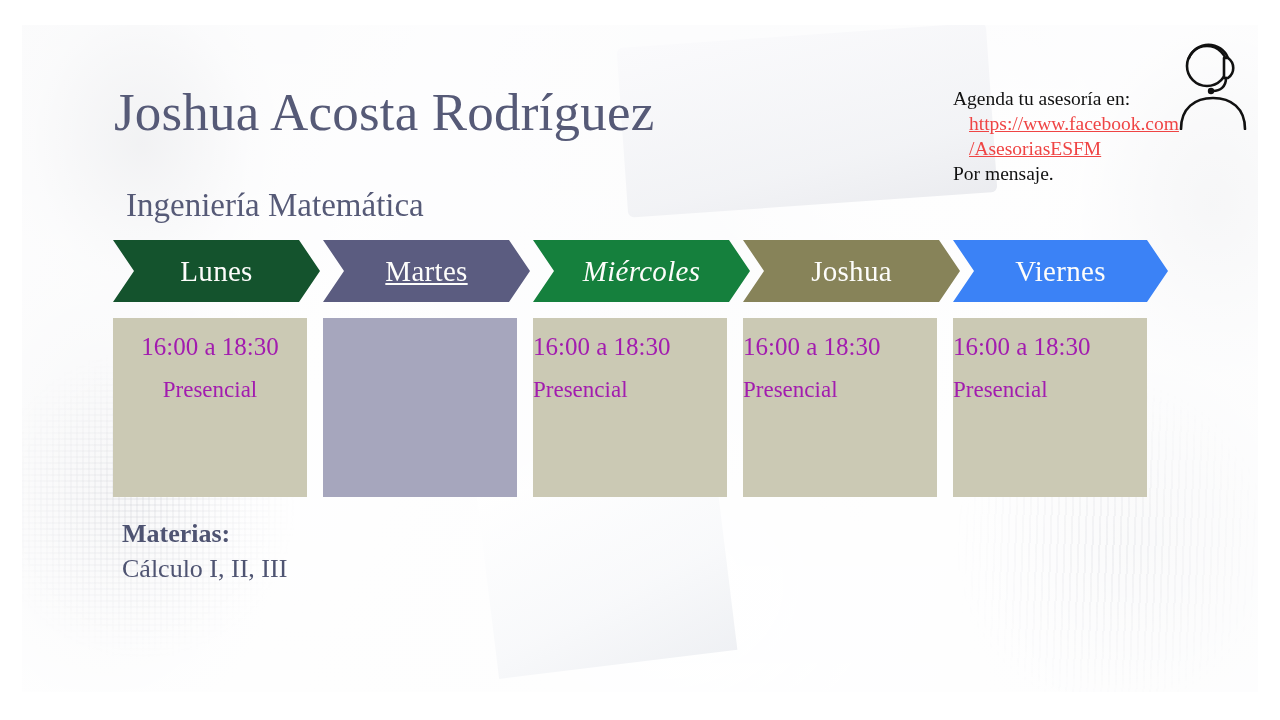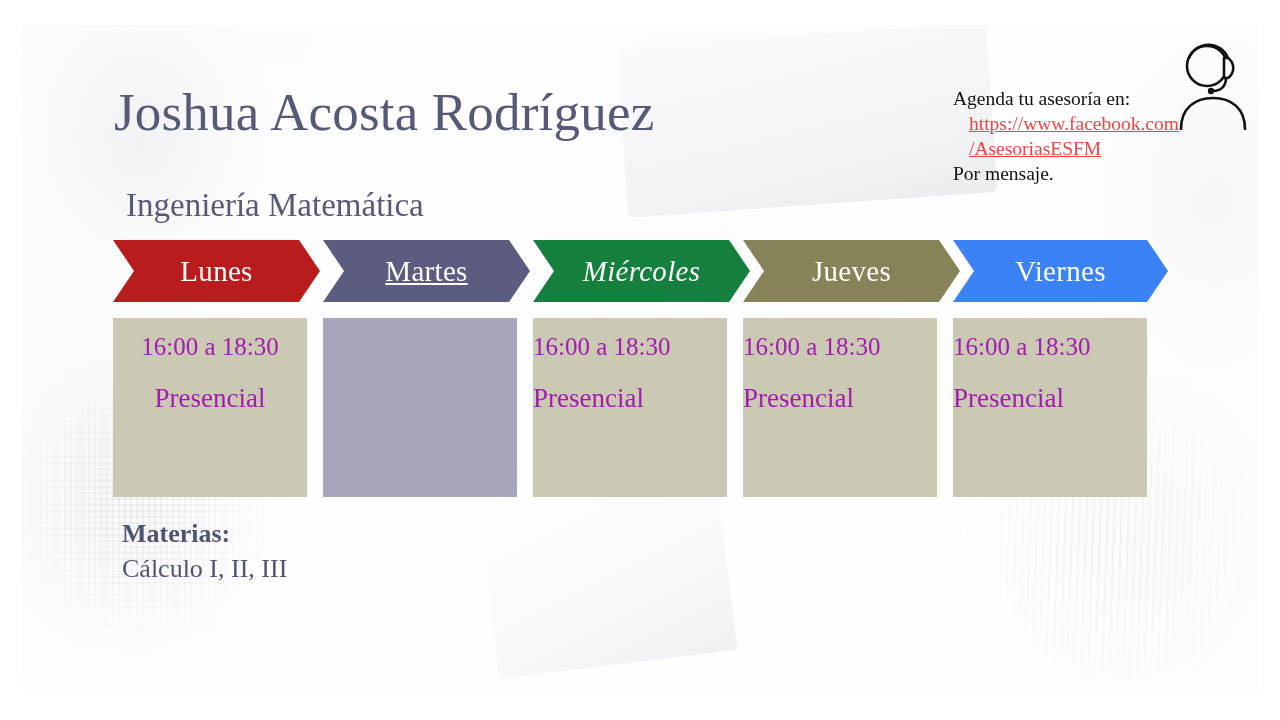--- a/index.html
+++ b/index.html
@@ -98,21 +98,21 @@
     clip-path:polygon(0 0, calc(100% - 21px) 0, 100% 50%, calc(100% - 21px) 100%, 0 100%, 21px 50%);
     display:flex;align-items:center;justify-content:center;
     color:#fdfdfb;font-size:29px;line-height:1;letter-spacing:.3px;
   }
   .card{
     position:absolute;top:318px;height:179px;
     padding:14px 17px 0 0;box-sizing:border-box;
     color:#a21caf;
   }
   .card .time{font-size:25px;line-height:1.2;}
-  .card .mode{font-size:27px;line-height:1.2;margin-top:20px;}
+  .card .mode{font-size:23px;line-height:1.2;margin-top:14px;}
   .card.center{text-align:center;padding-left:10px;padding-right:10px;}
 
   
   #materias{
     position:absolute;left:122px;top:516px;
     color:#4f5472;font-size:26px;line-height:1.35;
   }
   #materias .head{font-weight:bold;display:block;}
   #materias .list{display:block;}
 </style>
@@ -144,21 +144,21 @@
 
   <div id="contact">
     <span class="plain">Agenda tu asesoría en:</span>
     <a class="link" href="#">https://www.facebook.com</a>
     <a class="link" href="#">/AsesoriasESFM</a>
     <span class="plain">Por mensaje.</span>
   </div>
 
   <div id="week">
 
-    <div class="chev" style="left:113px;width:207px;background:#b91c1c;">
+    <div class="chev" style="left:113px;width:207px;background:#14532d;">
       <span>Lunes</span>
     </div>
     <div class="card center" style="left:113px;width:194px;background:#cbc9b4;">
       <div class="time">16:00 a 18:30</div>
       <div class="mode">Presencial</div>
     </div>
 
     <div class="chev" style="left:323px;width:207px;background:#5b5c80;text-decoration:underline;">
       <span>Martes</span>
     </div>
@@ -169,21 +169,21 @@
 
     <div class="chev" style="left:533px;width:217px;background:#15803d;font-style:italic;">
       <span>Miércoles</span>
     </div>
     <div class="card" style="left:533px;width:194px;background:#cbc9b4;">
       <div class="time">16:00 a 18:30</div>
       <div class="mode">Presencial</div>
     </div>
 
     <div class="chev" style="left:743px;width:217px;background:#878359;">
-      <span>Jueves</span>
+      <span>Joshua</span>
     </div>
     <div class="card" style="left:743px;width:194px;background:#cbc9b4;">
       <div class="time">16:00 a 18:30</div>
       <div class="mode">Presencial</div>
     </div>
 
     <div class="chev" style="left:953px;width:215px;background:#3b82f6;">
       <span>Viernes</span>
     </div>
     <div class="card" style="left:953px;width:194px;background:#cbc9b4;">

